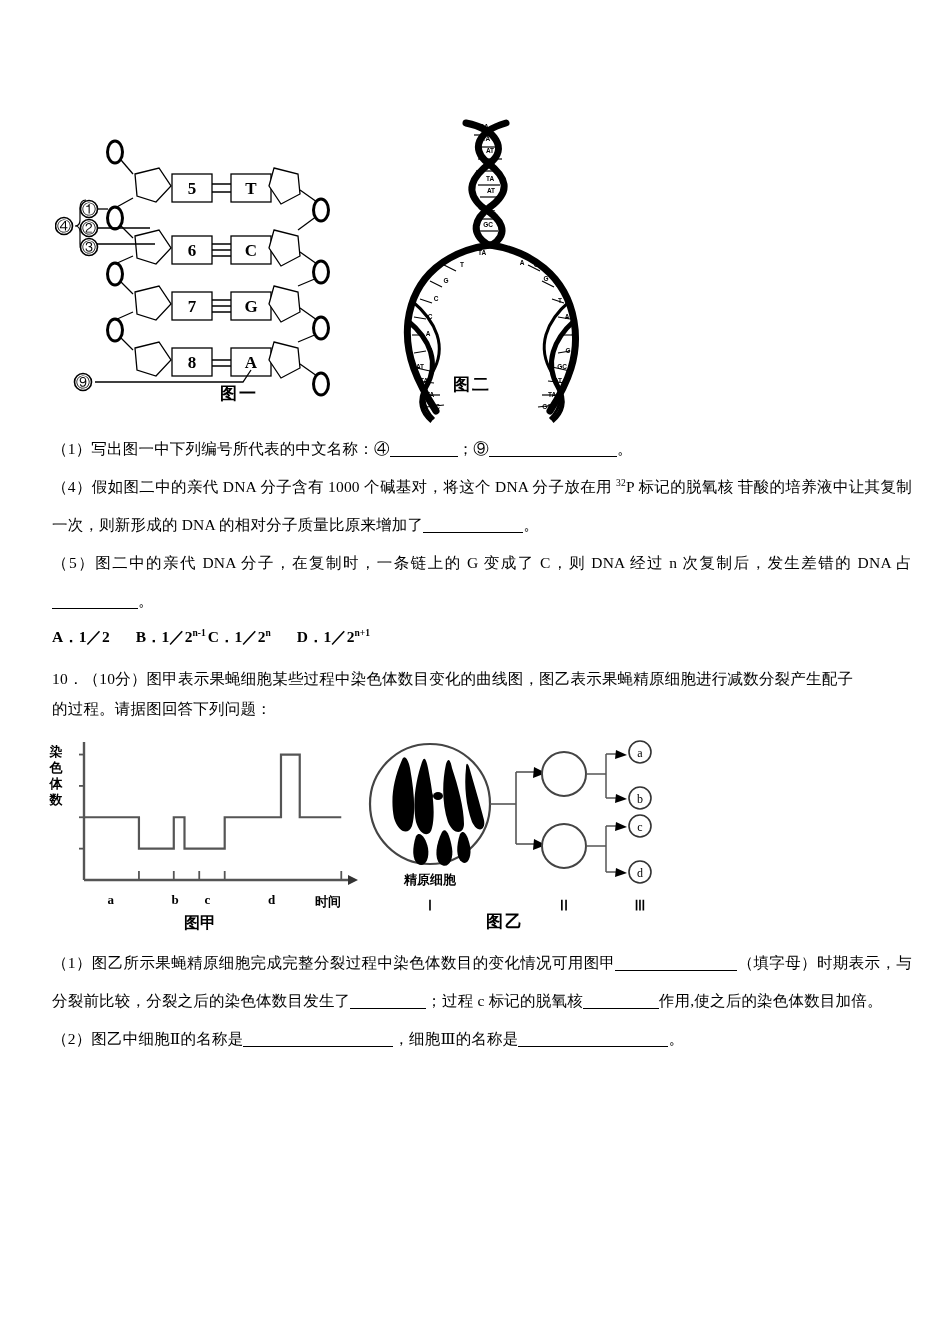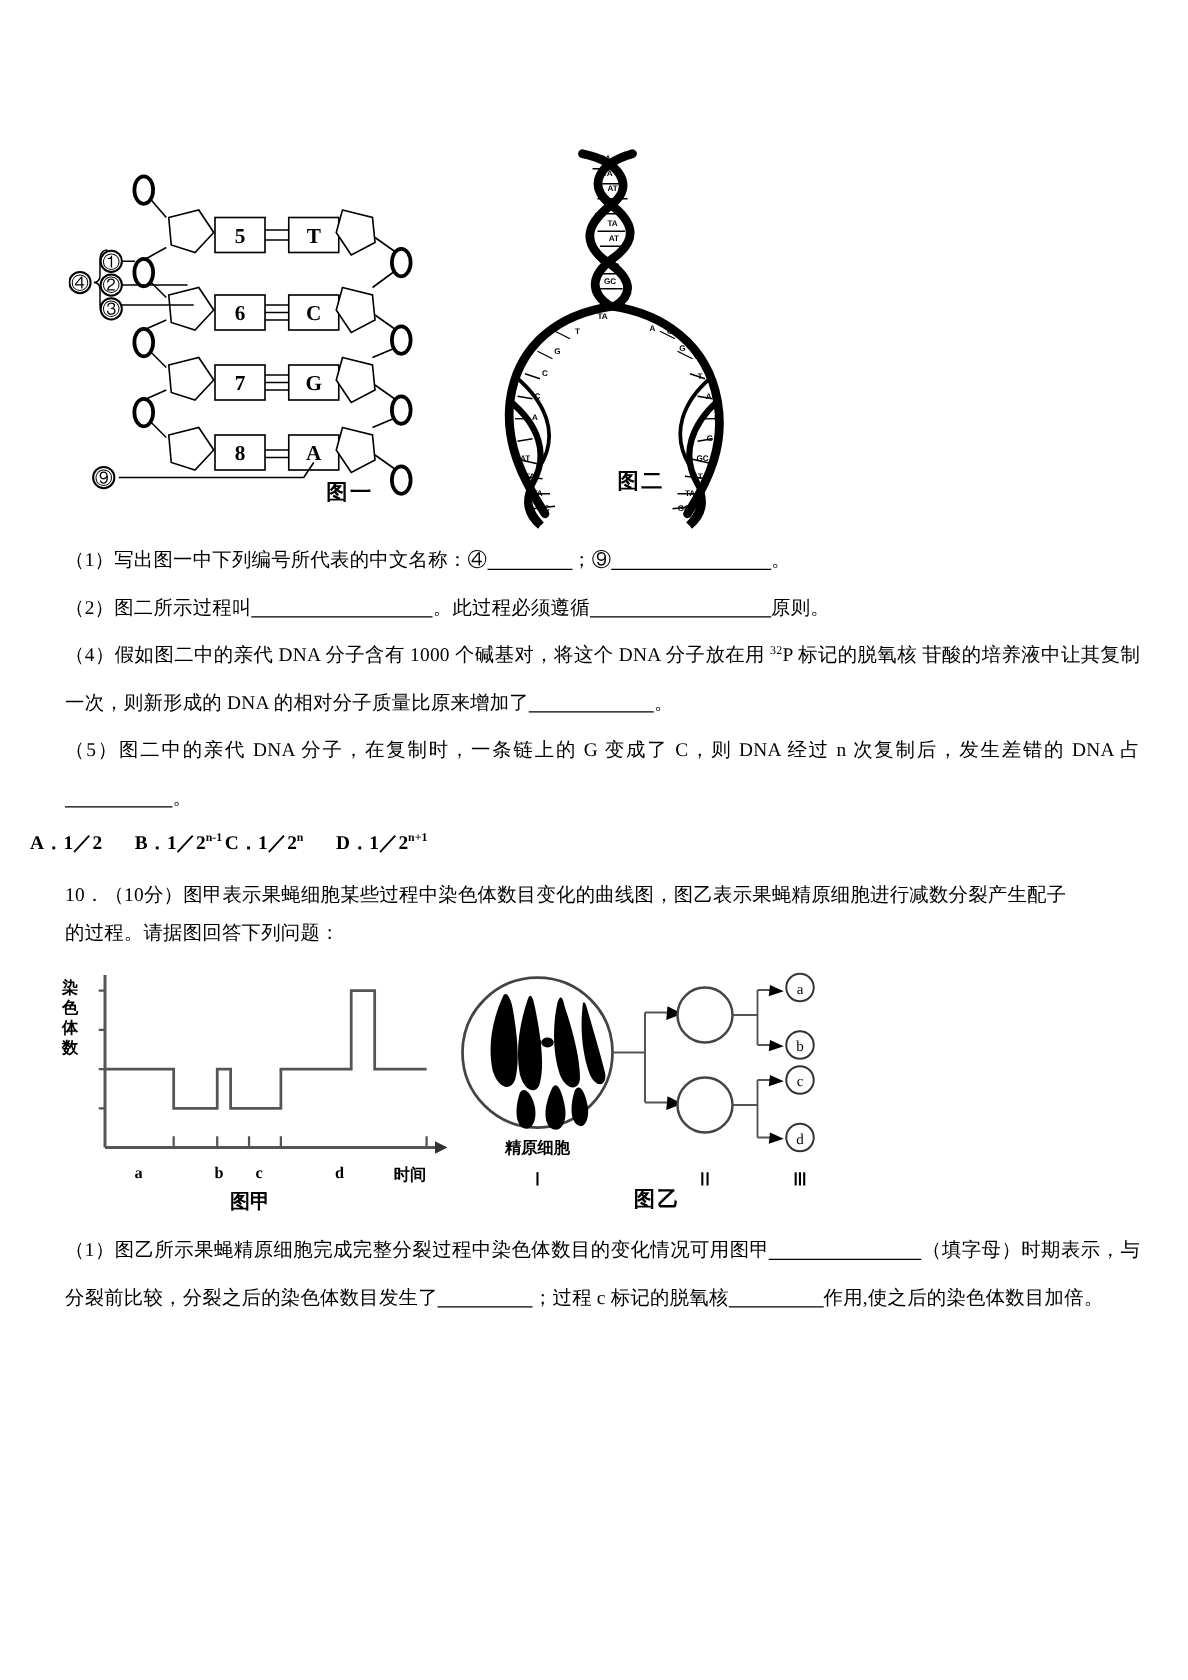--- a/index.html
+++ b/index.html
@@ -12,40 +12,40 @@
     overflow:hidden;
   }
   .page { position:relative; width:950px; height:1344px; padding:0; box-sizing:border-box; }
 
   
   .fig-row { position:relative; height:430px; margin:0; }
   #fig1-wrap { position:absolute; left:55px; top:130px; width:320px; height:290px; }
   #fig2-wrap { position:absolute; left:378px; top:115px; width:230px; height:310px; }
   .fig-caption {
     font-family:"Liberation Serif","DejaVu Serif",serif;
-    font-size:17px; font-weight:bold; text-align:center;
+    font-size:17px; font-weight:bold; text-align:left;
     letter-spacing:2px;
   }
   #fig1-cap { position:absolute; left:165px; top:252px; width:120px; }
   #fig2-cap { position:absolute; left:75px; top:258px; width:120px; }
 
   
   .qtext {
     font-family:"Liberation Serif","DejaVu Serif",serif;
     font-size:15.5px;
     font-weight:normal;
     line-height:38px;
     margin:0 0 0 0;
     padding:0 38px 0 52px;
     text-align:justify;
     letter-spacing:0.2px;
   }
   .blank { display:inline-block; border-bottom:1px solid #000; vertical-align:-3px; }
   sup { font-size:9.5px; vertical-align:super; line-height:0; }
-  .opts { padding-left:24px; font-size:15.5px; font-weight:bold; line-height:34px; }
+  .opts { padding-left:52px; font-size:15.5px; font-weight:bold; line-height:34px; }
   .opts span { display:inline-block; }
 
   
   .fig10 { position:relative; height:210px; margin-top:4px; }
   #chart-wrap { position:absolute; left:42px; top:2px; width:320px; height:200px; }
   #cells-wrap { position:absolute; left:368px; top:0px; width:300px; height:200px; }
 
   svg { display:block; }
   .ink { stroke:#000; fill:none; }
 </style>
@@ -242,21 +242,20 @@
           <text x="174" y="282">TA</text>
           <text x="169" y="294">GC</text>
         </g>
       </svg>
       <div class="fig-caption" id="fig2-cap">图二</div>
     </div>
   </div>
 
   <p class="qtext"><span>（1）写出图一中下列编号所代表的中文名称：</span><span>④</span><span class="blank" style="width:68px"></span><span>；</span><span>⑨</span><span class="blank" style="width:128px"></span><span>。</span></p>
 
-  <p class="qtext"><span>（2）图二所示过程叫</span><span class="blank" style="width:145px"></span><span>。此过程必须遵循</span><span class="blank" style="width:145px"></span><span>原则。</span></p>
 
 
   <p class="qtext"><span>（4）假如图二中的亲代 DNA 分子含有 1000 个碱基对，将这个 DNA 分子放在用 </span><sup>32</sup><span>P 标记的脱氧核 苷酸的培养液中让其复制一次，则新形成的 DNA 的相对分子质量比原来增加了</span><span class="blank" style="width:100px"></span><span>。</span></p>
 
   <p class="qtext"><span>（5）图二中的亲代 DNA 分子，在复制时，一条链上的 G 变成了 C，则 DNA 经过 n 次复制后，发生差错的 DNA 占</span><span class="blank" style="width:86px"></span><span>。</span></p>
 
   <div class="opts">
     <span style="margin-right:26px"><span>A．</span><span>1／2</span><sup></sup></span><span style="margin-right:2px"><span>B．</span><span>1／2</span><sup>n-1</sup></span><span style="margin-right:26px"><span>C．</span><span>1／2</span><sup>n</sup></span><span><span>D．</span><span>1／2</span><sup>n+1</sup></span>
   </div>
 
@@ -362,14 +361,15 @@
           <text x="196" y="178">Ⅱ</text>
           <text x="272" y="178">Ⅲ</text>
         </g>
       </svg>
       <div class="fig-caption" style="position:absolute;left:118px;top:178px;width:80px">图乙</div>
     </div>
   </div>
 
   <p class="qtext" style="margin-top:2px"><span>（1）图乙所示果蝇精原细胞完成完整分裂过程中染色体数目的变化情况可用图甲</span><span class="blank" style="width:122px"></span><span>（填字母）时期表示，与分裂前比较，分裂之后的染色体数目发生了</span><span class="blank" style="width:76px"></span><span>；过程 c 标记的脱氧核</span><span class="blank" style="width:76px"></span><span>作用,使之后的染色体数目加倍。</span></p>
 
+  <p class="qtext"><span>（2）图乙中细胞Ⅱ的名称是</span><span class="blank" style="width:150px"></span><span>，细胞Ⅲ的名称是</span><span class="blank" style="width:150px"></span><span>。</span></p>
 
 </div>
 
 </body></html>

